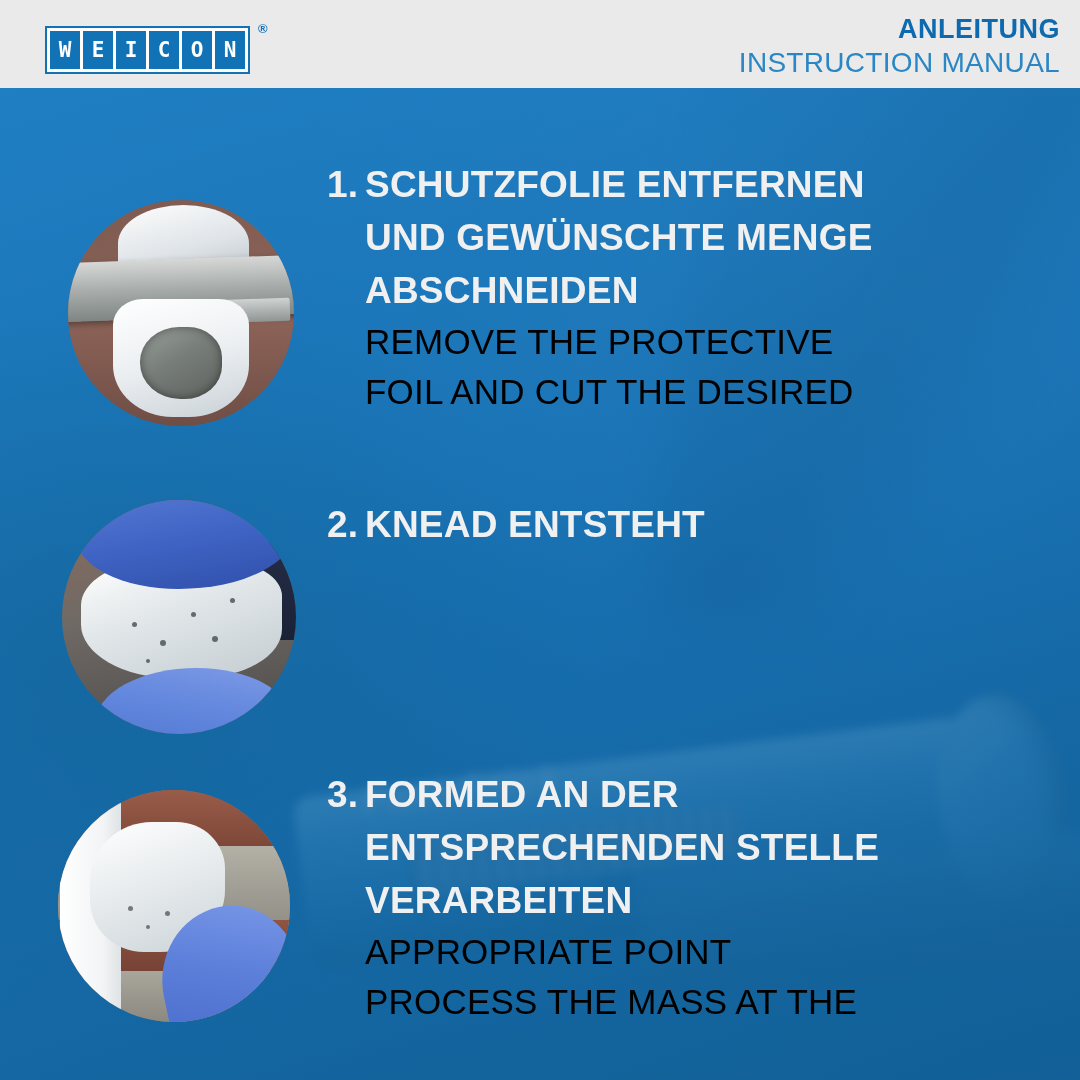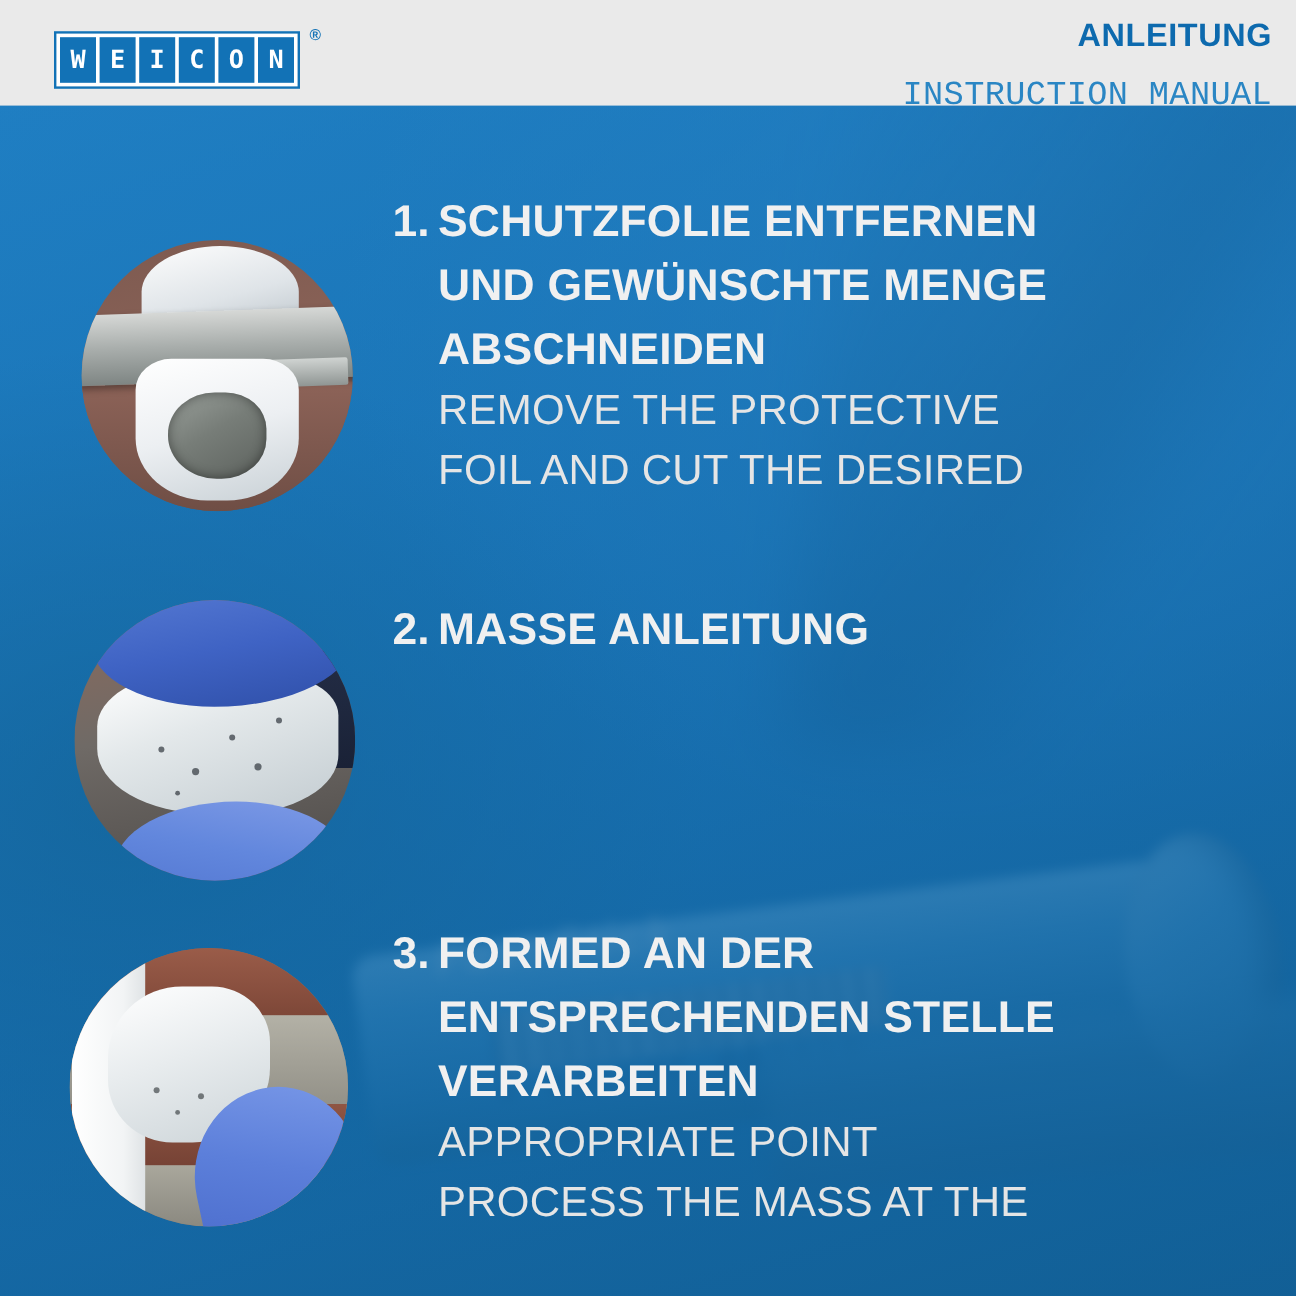--- a/index.html
+++ b/index.html
@@ -35,22 +35,22 @@
   .header-titles{
     position:absolute;right:20px;top:14px;text-align:right;
   }
   .hdr-de{
     color:#0d6aae;font-size:27px;font-weight:bold;
     letter-spacing:.5px;line-height:1.15;
     font-family:"Liberation Sans",sans-serif;
   }
   .hdr-en{
     color:#2a86c4;font-size:28px;font-weight:normal;
-    letter-spacing:.3px;line-height:1.15;margin-top:20px;
-    font-family:Liberation Mono, monospace;
+    letter-spacing:.3px;line-height:1.15;margin-top:2px;
+    font-family:Liberation Sans, sans-serif;
   }
 
   
   .bg{position:absolute;left:0;top:88px;width:1080px;height:992px;overflow:hidden;z-index:0;}
   .bg-base{
     position:absolute;inset:0;
     background:
       radial-gradient(ellipse 900px 700px at 78% 18%, #2a86c9 0%, rgba(42,134,201,0) 62%),
       radial-gradient(ellipse 800px 620px at 10% 58%, #13628f 0%, rgba(19,98,143,0) 60%),
       linear-gradient(160deg,#2180c4 0%,#1b79bd 42%,#13679f 100%);
@@ -109,21 +109,21 @@
 
   .text-col{position:absolute;}
   .line{
     color:#f0f0f0;white-space:nowrap;
     font-family:"Liberation Sans",sans-serif;
   }
   .de{
     font-weight:bold;letter-spacing:.2px;
   }
   .en{
-    font-weight:normal;letter-spacing:.2px;color:#e5e5e5;
+    font-weight:normal;letter-spacing:.2px;color:#000000;
   }
   .hang{position:relative;}
   .num{position:absolute;left:-38px;top:0;font-weight:bold;}
 
   
   .p1-bg{position:absolute;inset:0;background:linear-gradient(170deg,#7d5a50 0%,#8a6257 45%,#6d4c43 100%);}
   .p1-brick{position:absolute;left:0;bottom:0;width:100%;height:48%;
     background:linear-gradient(180deg,#8d6358 0%,#6f4e45 100%);}
   .p1-blade{position:absolute;left:-6%;top:26%;width:112%;height:26%;
     background:linear-gradient(180deg,#d6d8d6 0%,#a9aeac 48%,#7e8583 100%);
@@ -244,21 +244,21 @@
           <span class="p2-spk" style="left:55%;top:48%;width:5px;height:5px;"></span>
           <span class="p2-spk" style="left:64%;top:58%;width:6px;height:6px;"></span>
           <span class="p2-spk" style="left:36%;top:68%;width:4px;height:4px;"></span>
           <span class="p2-spk" style="left:72%;top:42%;width:5px;height:5px;"></span>
         </div>
       </div>
       <div class="text-col" style="left:365px;top:410px;width:680px;">
         <div class="line de hang" style="font-size:37px;line-height:53px;">
           <span class="num">2.</span>
         </div>
-        <div class="line de" style="font-size:37px;line-height:53px;">MASSE ANLEITUNG</div>
+        <div class="line de" style="font-size:37px;line-height:53px;">KNEAD ENTSTEHT</div>
       </div>
     </div>
 
     <div class="step" style="left:0;top:0;">
       <div class="photo" style="left:58px;top:702px;width:232px;height:232px;">
         <div class="ph-inner">
           <div class="p3-bg"></div>
           <div class="p3-brick-a"></div>
           <div class="p3-mortar"></div>
           <div class="p3-brick-b"></div>

